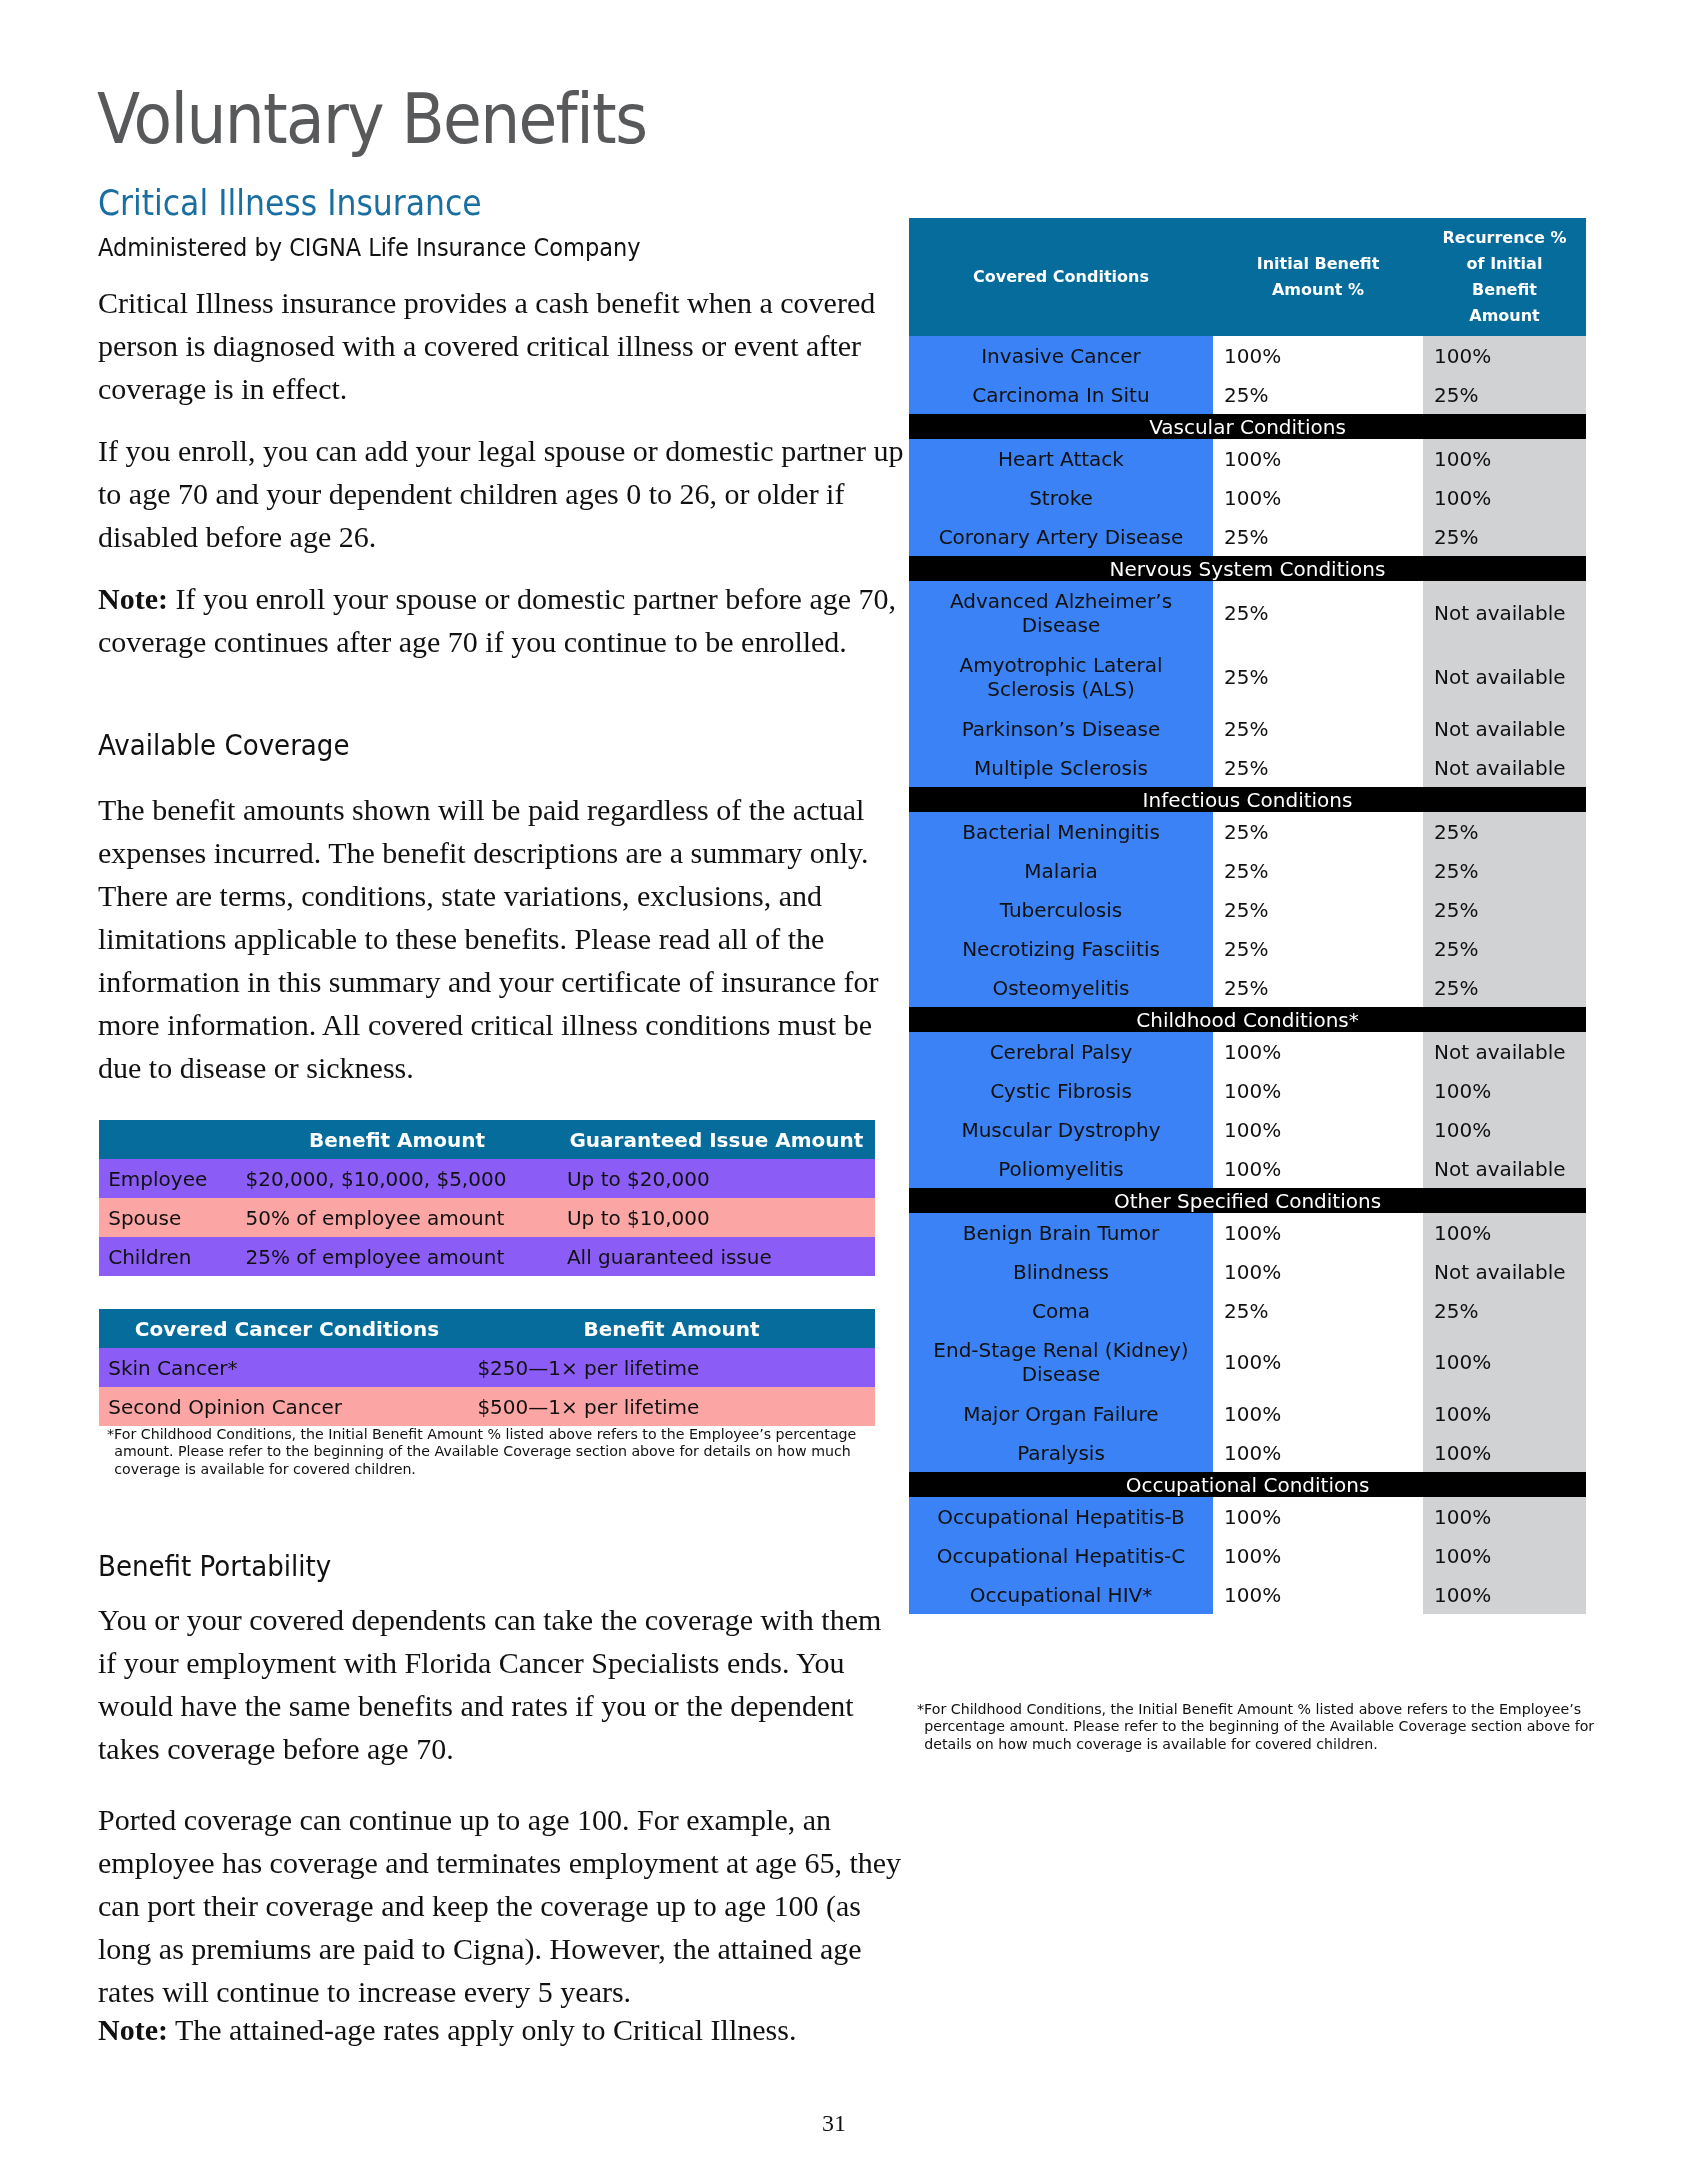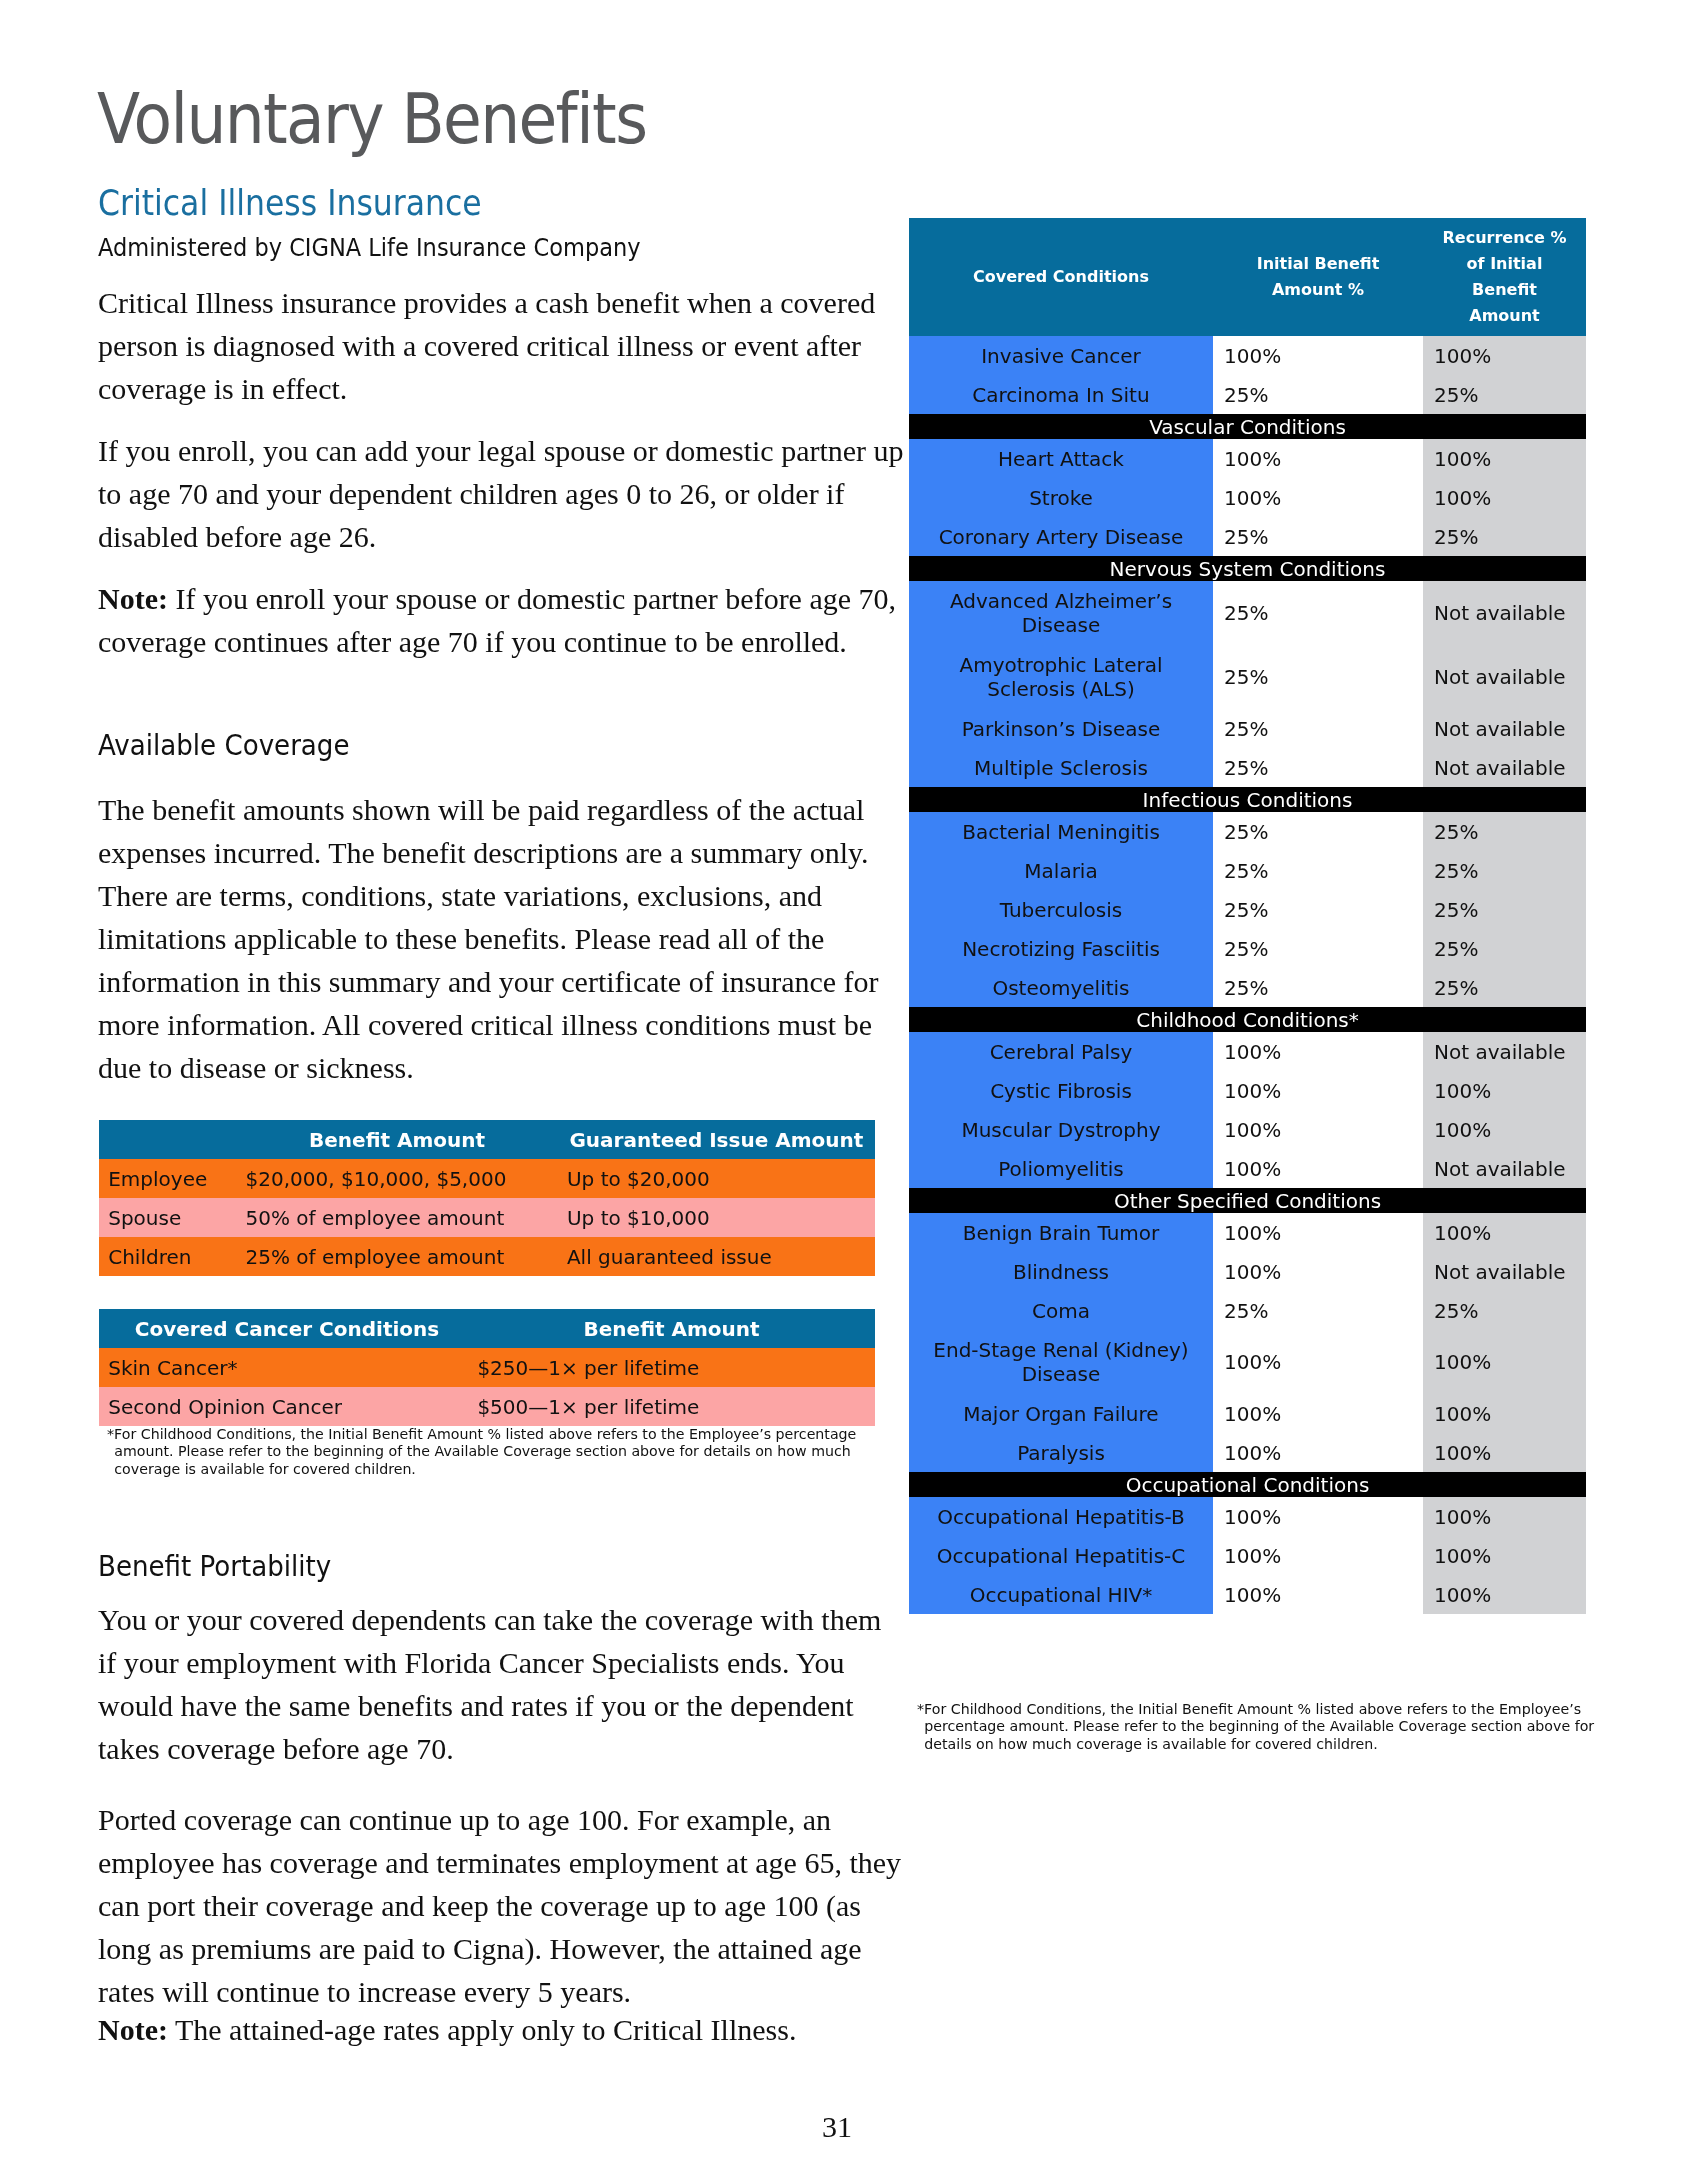--- a/index.html
+++ b/index.html
@@ -8,32 +8,32 @@
   .subtitle { position: absolute; left: 98px; top: 186px; font-family: "DejaVu Sans", sans-serif; font-size: 35px; color: #1a6fa0; line-height: 1; margin: 0; font-weight: normal; transform: scaleX(0.9); transform-origin: left top; }
   .admin { position: absolute; left: 98px; top: 235px; font-family: "DejaVu Sans", sans-serif; font-size: 25px; color: #111; line-height: 1; transform: scaleX(0.9); transform-origin: left top; }
   .serif { font-family: "Liberation Serif", serif; font-size: 30px; line-height: 43px; color: #111; }
   .para { position: absolute; left: 98px; width: 808px; margin: 0; }
   .para b { font-weight: bold; }
   .h2 { position: absolute; left: 98px; font-family: "DejaVu Sans", sans-serif; font-size: 29px; color: #111; margin: 0; font-weight: normal; line-height: 1; transform: scaleX(0.9); transform-origin: left top; }
   table { border-collapse: collapse; font-family: "DejaVu Sans", sans-serif; }
   .lt { position: absolute; left: 99px; width: 776px; font-size: 20px; }
   .lt th { background: #066c9c; color: #fff; font-weight: bold; text-align: left; height: 39px; padding: 0 9.2px; font-size: 20px; }
   .lt td { height: 39px; padding: 0 9.2px; color: #111; }
-  .lt tr.g td { background: #f97316; }
+  .lt tr.g td { background: #8b5cf6; }
   .lt tr.w td { background: #fca5a5; }
   .foot-note { position: absolute; font-family: "DejaVu Sans", sans-serif; font-size: 14.2px; line-height: 17.4px; color: #111; text-indent: -7.3px; padding-left: 7.3px; }
   .rt { position: absolute; left: 909px; top: 218px; width: 677px; font-size: 20px; }
   .rt th { background: #066c9c; color: #fff; font-weight: bold; text-align: center; padding: 3.7px 5.5px; line-height: 26px; font-size: 16px; }
   .rt td { padding: 0 11px; height: 39px; color: #111; vertical-align: middle; line-height: 24px; }
   .rt td.c1 { background: #3b82f6; width: 282px; text-align: center; }
   .rt td.c2 { background: #ffffff; width: 166px; }
   .rt td.c3 { background: #d1d2d4; }
   .rt tr.two td { height: 64px; }
   .rt tr.sec td { background: #000; color: #fff; text-align: center; height: 25px; padding: 0; }
-  .page-num { position: absolute; left: 822px; top: 2110px; font-family: "Liberation Serif", serif; font-size: 30px; color: #111; }
+  .page-num { position: absolute; left: 822px; top: 2110px; font-family: "Liberation Serif", serif; font-size: 24px; color: #111; }
 </style>
 </head>
 <body>
 
 <h1 class="page-title">Voluntary Benefits</h1>
 <h2 class="subtitle">Critical Illness Insurance</h2>
 <div class="admin">Administered by CIGNA Life Insurance Company</div>
 
 <p class="para serif" style="top:281px;">Critical Illness insurance provides a cash benefit when a covered person is diagnosed with a covered critical illness or event after coverage is in effect.</p>
 <p class="para serif" style="top:429px;">If you enroll, you can add your legal spouse or domestic partner up to age 70 and your dependent children ages 0 to 26, or older if disabled before age 26.</p>

